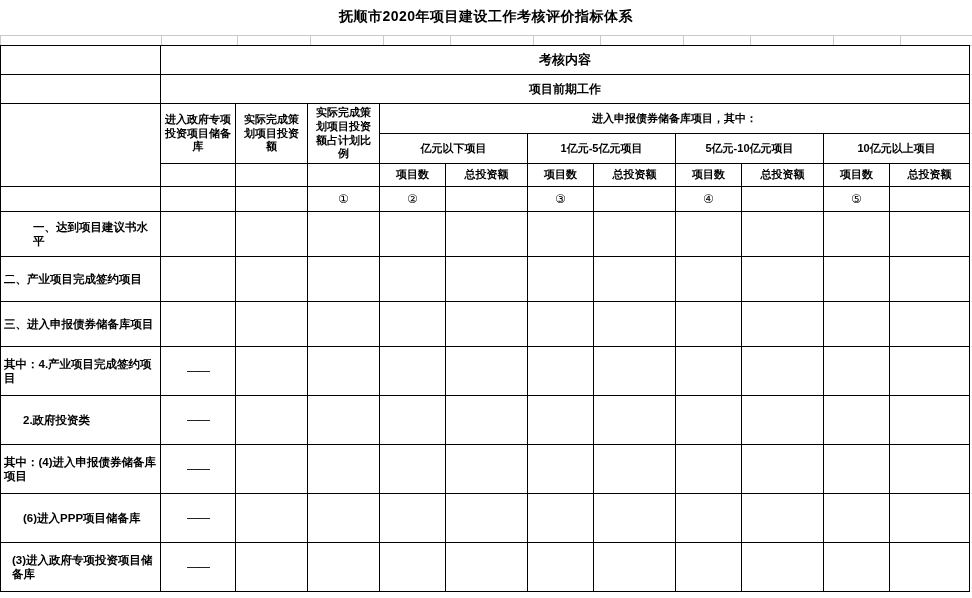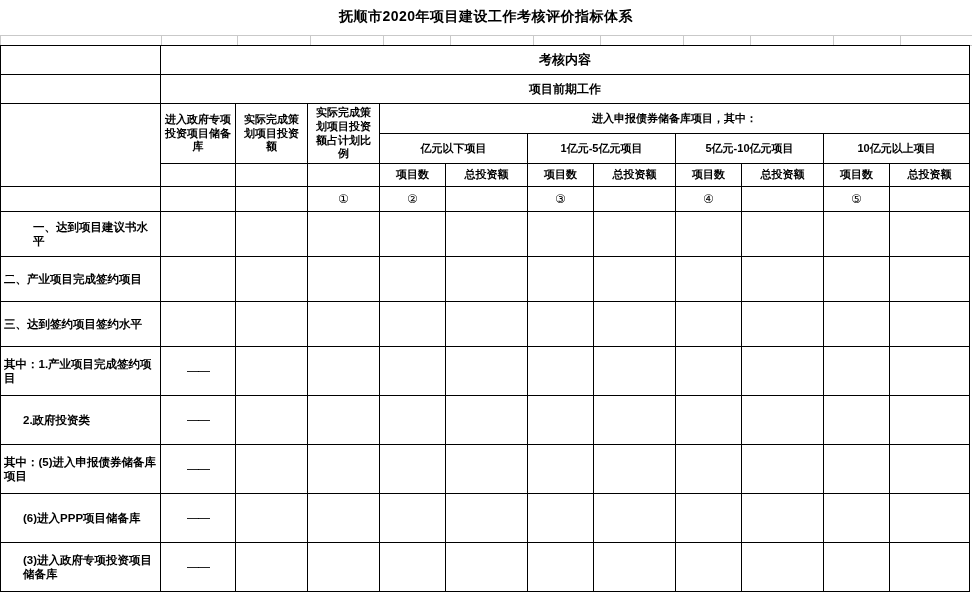--- a/index.html
+++ b/index.html
@@ -196,36 +196,36 @@
       <td></td>
       <td></td>
       <td></td>
       <td></td>
       <td></td>
       <td></td>
       <td></td>
     </tr>
 
     <tr>
-      <td class="rowlabel" style="height:40px;">三、达到签约项目签约水平</td>
-      <td></td>
-      <td></td>
-      <td></td>
-      <td></td>
-      <td></td>
-      <td></td>
-      <td></td>
-      <td></td>
-      <td></td>
-      <td></td>
-      <td></td>
-    </tr>
-
-    <tr>
-      <td class="rowlabel" style="height:44px;">其中：1.产业项目完成签约项目</td>
+      <td class="rowlabel" style="height:40px;">三、进入申报债券储备库项目</td>
+      <td></td>
+      <td></td>
+      <td></td>
+      <td></td>
+      <td></td>
+      <td></td>
+      <td></td>
+      <td></td>
+      <td></td>
+      <td></td>
+      <td></td>
+    </tr>
+
+    <tr>
+      <td class="rowlabel" style="height:44px;">其中：4.产业项目完成签约项目</td>
       <td class="dash">——</td>
       <td></td>
       <td></td>
       <td></td>
       <td></td>
       <td></td>
       <td></td>
       <td></td>
       <td></td>
       <td></td>
@@ -241,21 +241,21 @@
       <td></td>
       <td></td>
       <td></td>
       <td></td>
       <td></td>
       <td></td>
       <td></td>
     </tr>
 
     <tr>
-      <td class="rowlabel" style="height:44px;">其中：(5)进入申报债券储备库项目</td>
+      <td class="rowlabel" style="height:44px;">其中：(4)进入申报债券储备库项目</td>
       <td class="dash">——</td>
       <td></td>
       <td></td>
       <td></td>
       <td></td>
       <td></td>
       <td></td>
       <td></td>
       <td></td>
       <td></td>
@@ -271,21 +271,21 @@
       <td></td>
       <td></td>
       <td></td>
       <td></td>
       <td></td>
       <td></td>
       <td></td>
     </tr>
 
     <tr>
-      <td class="rowlabel" style="height:44px;padding-left:22px;">(3)进入政府专项投资项目储备库</td>
+      <td class="rowlabel" style="height:44px;padding-left:11px;">(3)进入政府专项投资项目储备库</td>
       <td class="dash">——</td>
       <td></td>
       <td></td>
       <td></td>
       <td></td>
       <td></td>
       <td></td>
       <td></td>
       <td></td>
       <td></td>

